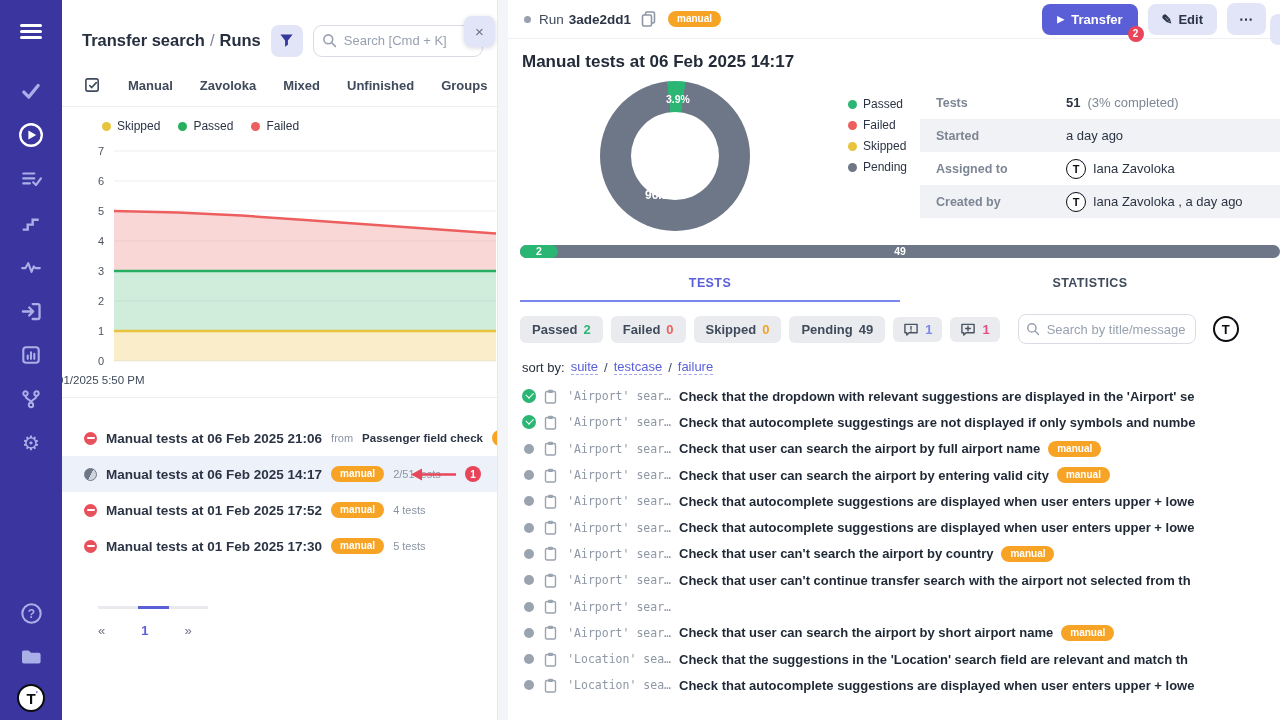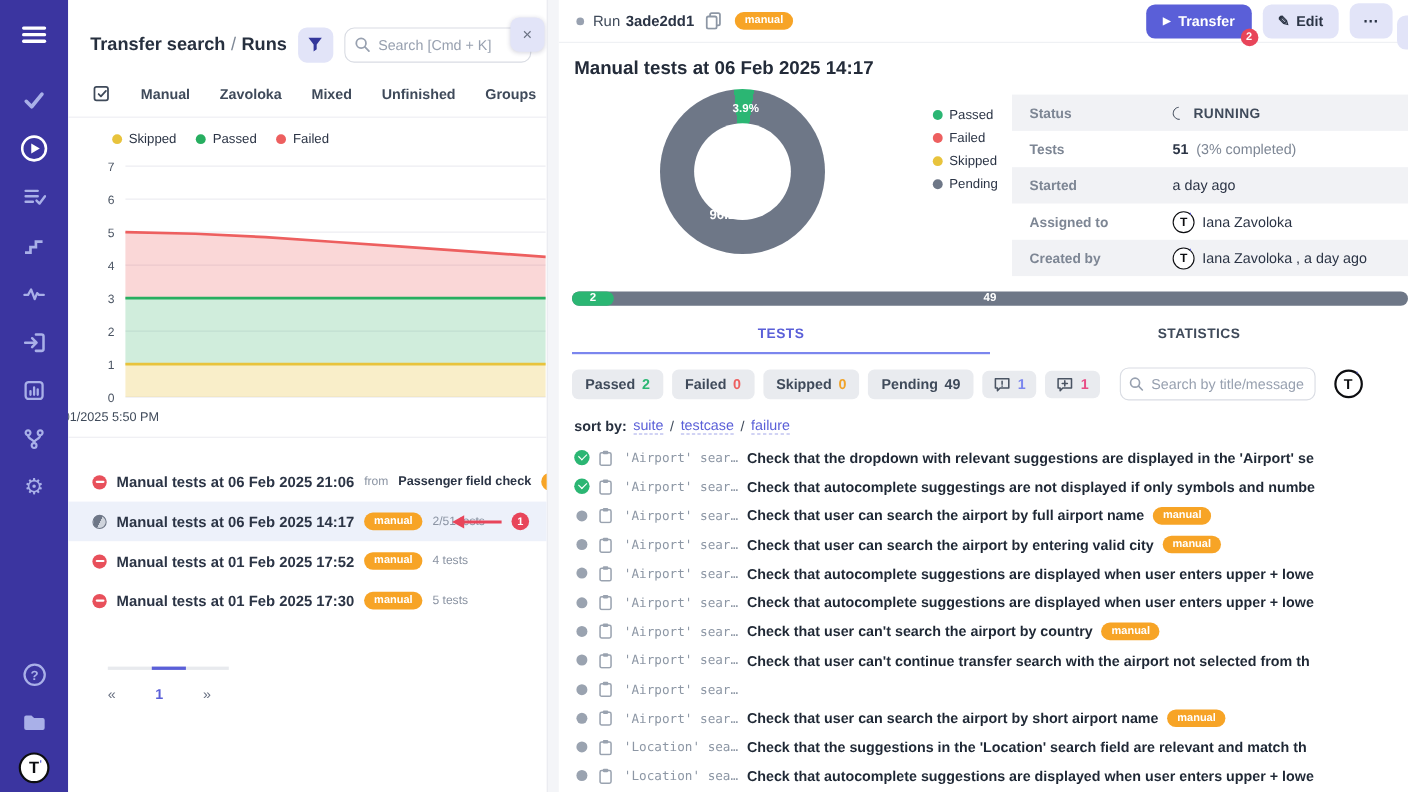--- a/index.html
+++ b/index.html
@@ -135,21 +135,21 @@
   .chip .cnt { font-weight:800; }
   .chip.icon-chip { padding:5px 10px; }
   .flt-search { position:relative; margin-left:10px; }
   .flt-search input { width:178px; height:30px; border:1px solid #d9dce3; border-radius:8px; padding:0 8px 0 28px;
     font-size:13px; color:#27303f; outline:none; }
   .flt-search input::placeholder { color:#98a1b0; }
   .flt-search .search-glyph { left:8px; top:8px; }
   .flt-avatar { width:26px; height:26px; font-size:13px; margin-left:9px; border-width:2px; }
 
   .sort-row { margin:15px 0 0 14px; font-size:13px; display:flex; align-items:center; gap:6px; }
-  .sort-label { font-weight:700; color:#27303f; }
+  .sort-label { font-weight:400; color:#27303f; }
   .sort-link { color:#5a5fd8; text-decoration:none; border-bottom:1px dashed rgba(90,95,216,.55); cursor:pointer; }
   .sort-sep { color:#3f4a5a; }
 
   .tests-list { margin-top:8px; }
   .test-row { height:26.3px; display:flex; align-items:center; gap:8px; padding-left:14px; white-space:nowrap; overflow:hidden; cursor:pointer;text-align:right; }
   .ts-pass { width:14px; height:14px; border-radius:50%; background:#2bb673; flex:none; position:relative; }
   .ts-pass::after { content:""; position:absolute; left:3.5px; top:3px; width:6px; height:3.5px;
     border-left:1.8px solid #fff; border-bottom:1.8px solid #fff; transform:rotate(-45deg); }
   .ts-pend { width:10px; height:10px; border-radius:50%; background:#9aa3b0; flex:none; margin:0 2px; }
   .clip-ico { flex:none; display:flex; }
@@ -426,27 +426,20 @@
     <span class="leg-dot" style="background: rgb(232, 195, 60);"></span>
     <span class="leg-label">Skipped</span>
   </span>
 
   <span class="leg-item" style="display: flex;">
     <span class="leg-dot" style="background: rgb(110, 119, 135);"></span>
     <span class="leg-label">Pending</span>
   </span>
 </div>
     <div class="info-table" id="info-table">
-  <div class="info-row striped">
-    <span class="info-label">Status</span>
-    <span class="info-value">
-            <span class="spinner"></span>
-            <span class="status-running">RUNNING</span>
-          </span>
-  </div>
 
   <div class="info-row">
     <span class="info-label">Tests</span>
     <span class="info-value">
             <b>51</b>
             <span class="info-suffix"> (3% completed)</span>
           </span>
   </div>
 
   <div class="info-row striped">

